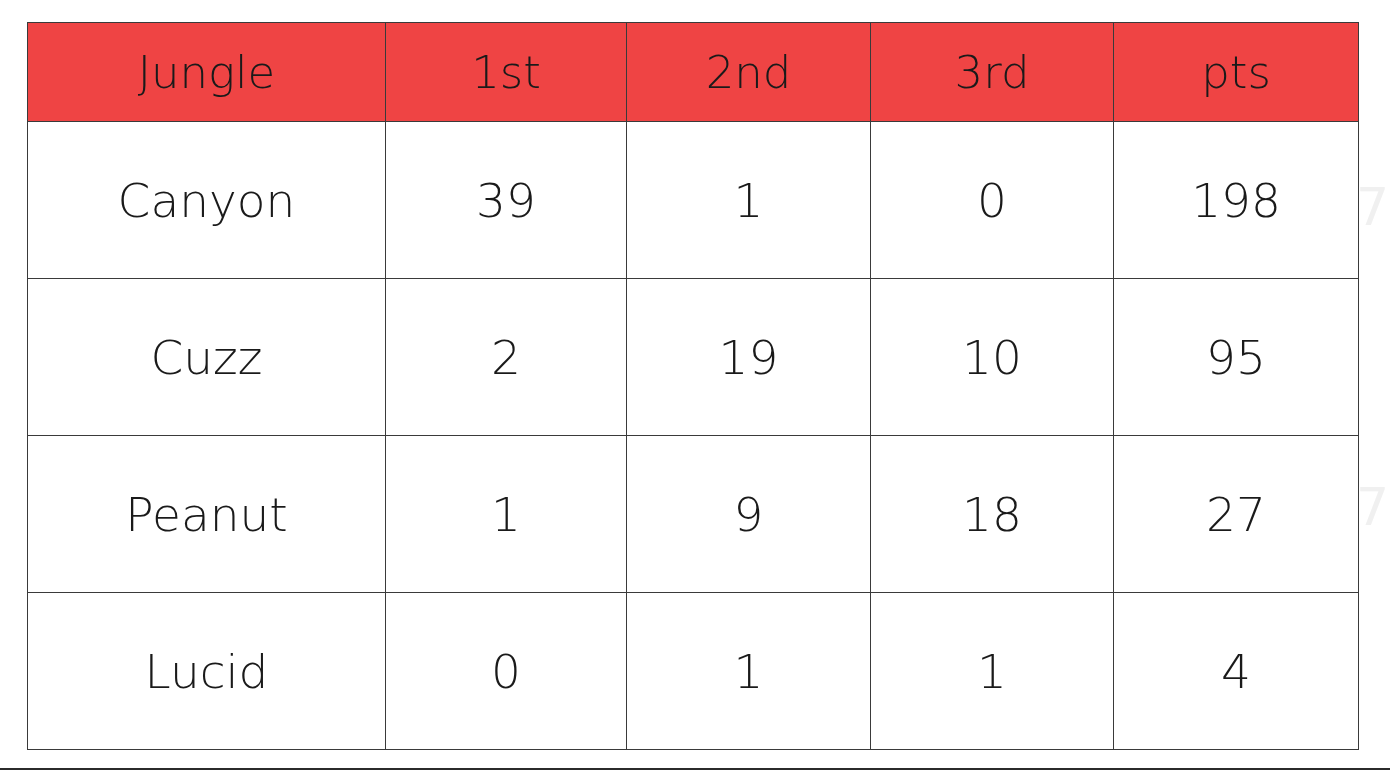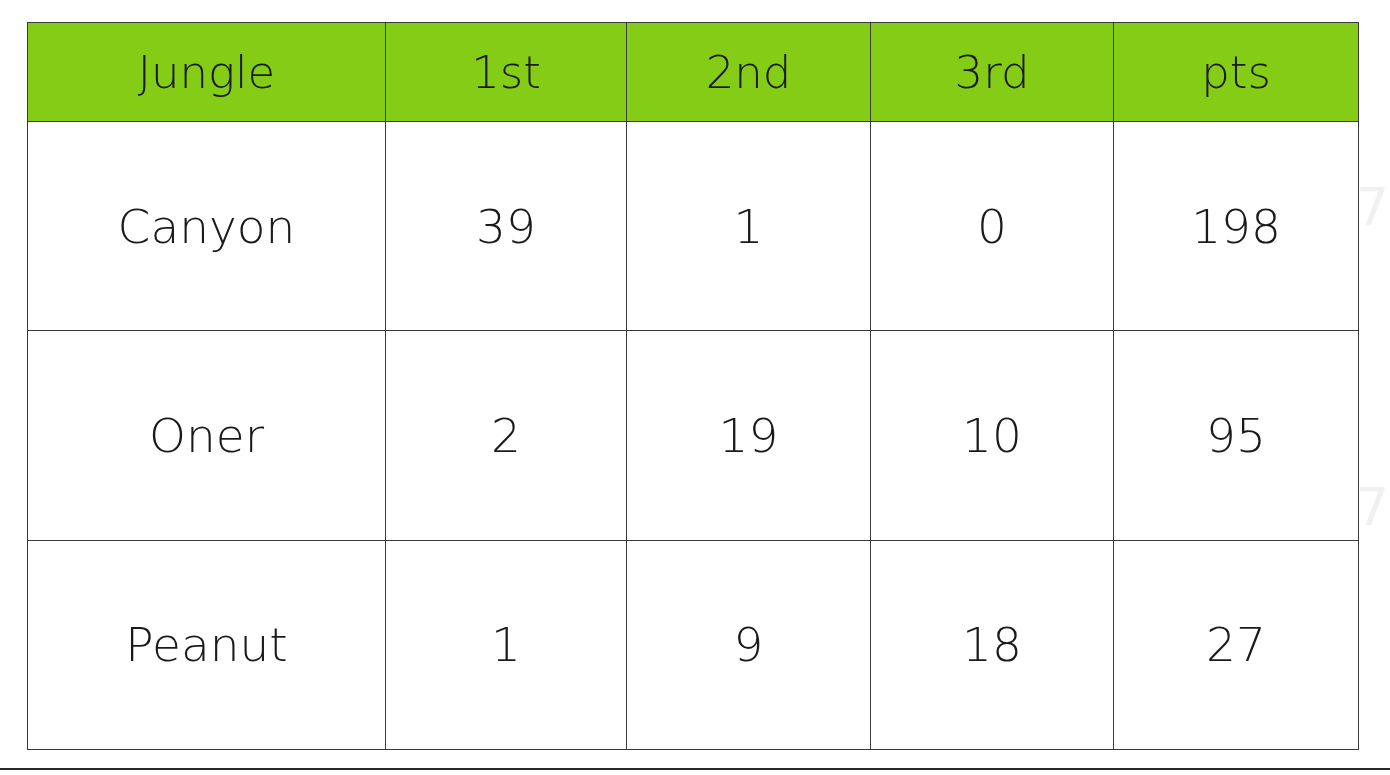--- a/index.html
+++ b/index.html
@@ -54,21 +54,21 @@
     border: 1.6px solid #3a3a3a;
     text-align: center;
     vertical-align: middle;
     color: #1a1a1a;
     font-weight: 300;
     font-stretch: condensed;
     padding: 0;
     white-space: nowrap;
   }
   #stats-table thead th {
-    background: #84cc16;
+    background: #ef4444;
     height: 98px;
     font-size: 45px;
     font-weight: 300;
     margin-left: 13px;
   }
   #stats-table tbody td {
     background: #ffffff;
     height: 105px;
     font-size: 47px;
     font-weight: 300;
@@ -120,31 +120,38 @@
     </thead>
     <tbody>
       <tr>
         <td>Canyon</td>
         <td>39</td>
         <td>1</td>
         <td>0</td>
         <td>198</td>
       </tr>
       <tr>
-        <td>Oner</td>
+        <td>Cuzz</td>
         <td>2</td>
         <td>19</td>
         <td>10</td>
         <td>95</td>
       </tr>
       <tr>
         <td>Peanut</td>
         <td>1</td>
         <td>9</td>
         <td>18</td>
         <td>27</td>
       </tr>
+      <tr>
+        <td>Lucid</td>
+        <td>0</td>
+        <td>1</td>
+        <td>1</td>
+        <td>4</td>
+      </tr>
     </tbody>
   </table>
 
   <div id="bottom-rule"></div>
 
 </div>
 
 </body></html>

